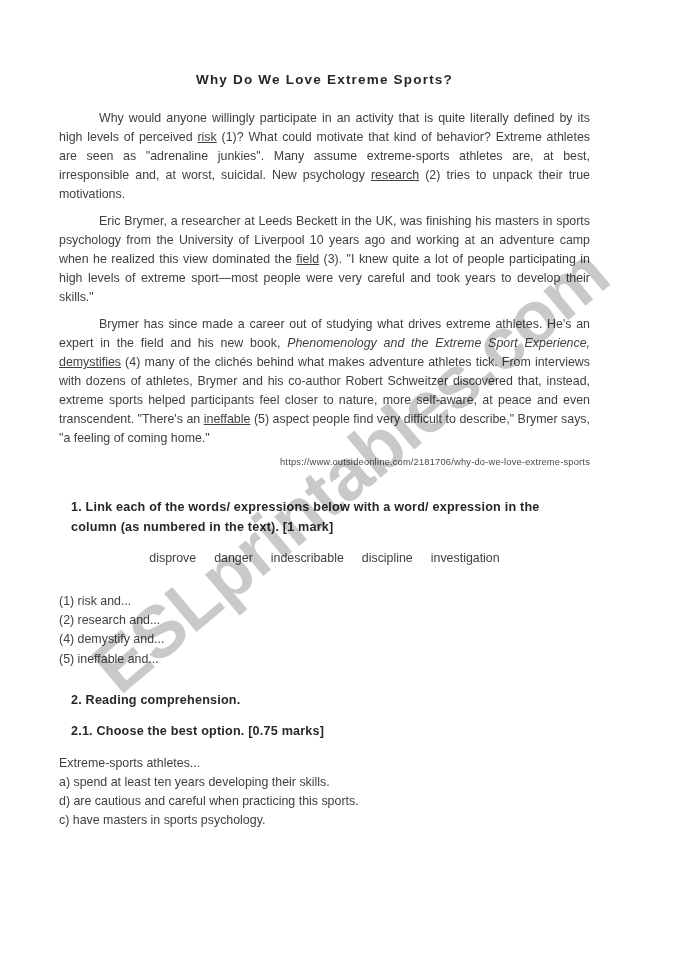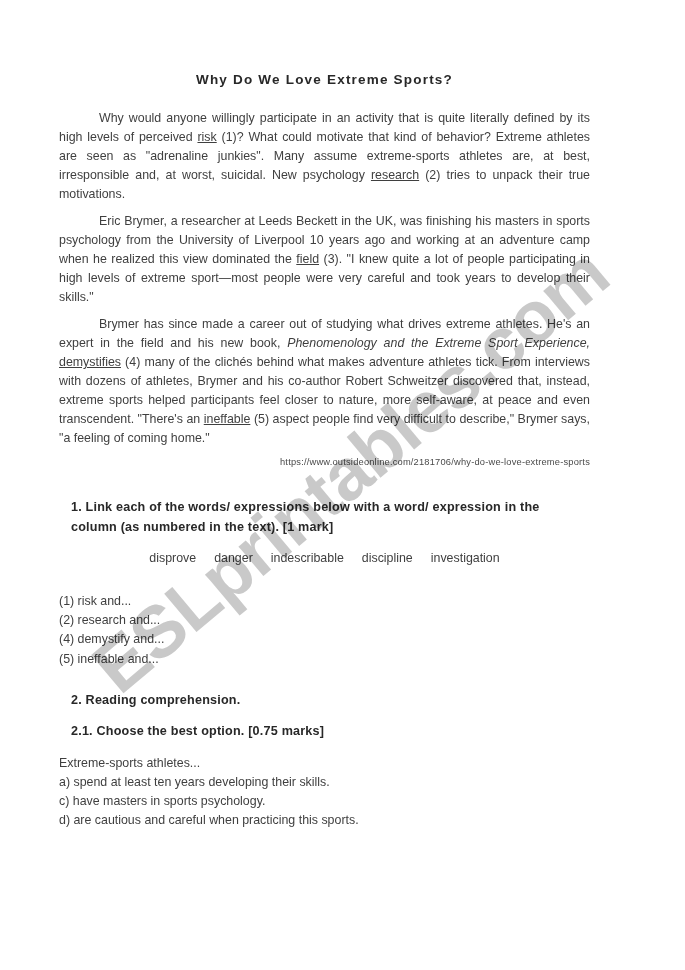--- a/index.html
+++ b/index.html
@@ -120,18 +120,18 @@
         <div class="link-item">(5) ineffable and...</div>
       </div>
 
     <h2 class="ex-heading ex2-heading">2. Reading comprehension.</h2>
     <h2 class="ex-heading ex2-subheading">2.1. Choose the best option. [0.75 marks]</h2>
 
     <div class="mc">
       <div>Extreme-sports athletes...</div>
       <div>
           <div class="mc-option">a) spend at least ten years developing their skills.</div>
+          <div class="mc-option">d) are cautious and careful when practicing this sports.</div>
           <div class="mc-option">c) have masters in sports psychology.</div>
-          <div class="mc-option">d) are cautious and careful when practicing this sports.</div>
         </div>
     </div>
   </div>
 </div>
 
 </body></html>

